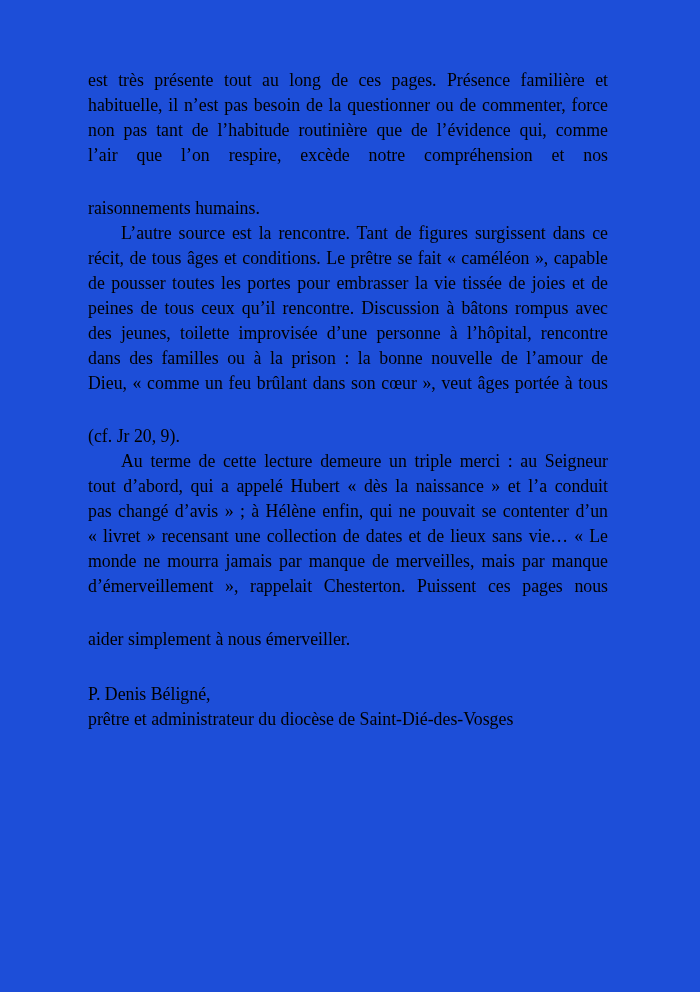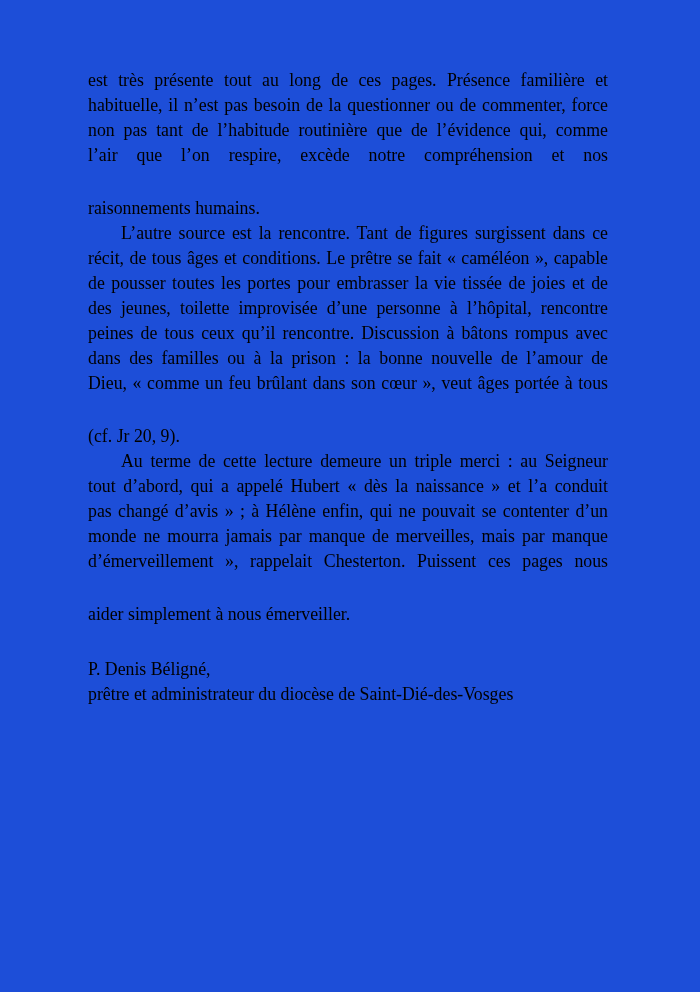--- a/index.html
+++ b/index.html
@@ -55,30 +55,31 @@
           <div class="line">est très présente tout au long de ces pages. Présence familière et</div>
           <div class="line">habituelle, il n’est pas besoin de la questionner ou de commenter, force</div>
           <div class="line">non pas tant de l’habitude routinière que de l’évidence qui, comme</div>
           <div class="line">l’air que l’on respire, excède notre compréhension et nos</div>
           <div class="line last">raisonnements humains.</div>
         </div>
         <div class="para">
           <div class="line indent">L’autre source est la rencontre. Tant de figures surgissent dans ce</div>
           <div class="line">récit, de tous âges et conditions. Le prêtre se fait « caméléon », capable</div>
           <div class="line">de pousser toutes les portes pour embrasser la vie tissée de joies et de</div>
+          <div class="line">peines de tous ceux qu’il rencontre. Discussion à bâtons rompus avec</div>
           <div class="line">des jeunes, toilette improvisée d’une personne à l’hôpital, rencontre</div>
-          <div class="line">peines de tous ceux qu’il rencontre. Discussion à bâtons rompus avec</div>
           <div class="line">dans des familles ou à la prison : la bonne nouvelle de l’amour de</div>
           <div class="line">Dieu, « comme un feu brûlant dans son cœur », veut âges portée à tous</div>
           <div class="line last">(cf. Jr 20, 9).</div>
         </div>
         <div class="para">
           <div class="line indent">Au terme de cette lecture demeure un triple merci : au Seigneur</div>
           <div class="line">tout d’abord, qui a appelé Hubert « dès la naissance » et l’a conduit</div>
           <div class="line">pas changé d’avis » ; à Hélène enfin, qui ne pouvait se contenter d’un</div>
+          <div class="line">« livret » recensant une collection de dates et de lieux sans vie… « Le</div>
           <div class="line">monde ne mourra jamais par manque de merveilles, mais par manque</div>
           <div class="line">d’émerveillement », rappelait Chesterton. Puissent ces pages nous</div>
           <div class="line last">aider simplement à nous émerveiller.</div>
         </div>
       </div>
     <div class="signature">
       <div class="sig-line">P. Denis Béligné,</div>
       <div class="sig-line">prêtre et administrateur du diocèse de Saint-Dié-des-Vosges</div>
     </div>
   </div>

